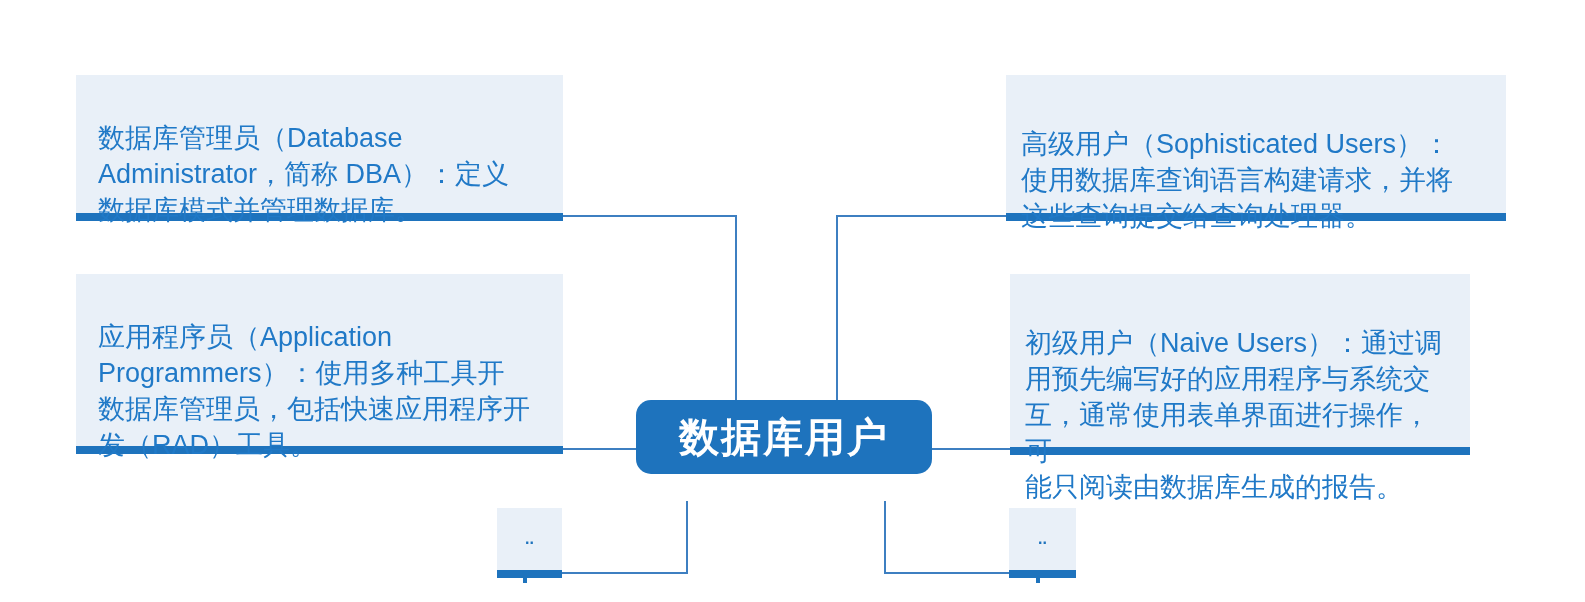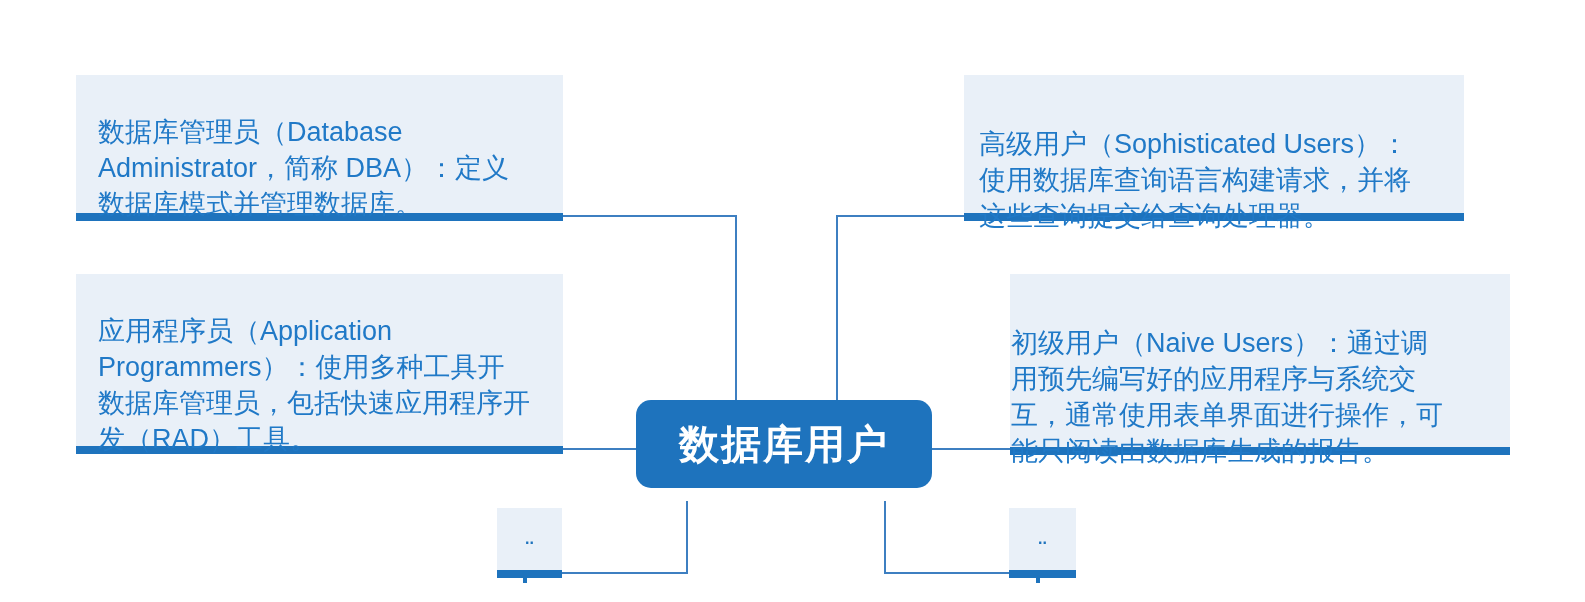--- a/index.html
+++ b/index.html
@@ -13,31 +13,31 @@
   }
   .topic-box {
     position: absolute;
     box-sizing: border-box;
     background: var(--box-fill, #e9f0f8);
     border-bottom: 8px solid var(--accent, #1e73bd);
     color: var(--text-blue, #2079c7);
     font-size: 27px;
     line-height: 36px;
     white-space: pre-line;
-    padding: 3px 22px;
+    padding: 9px 22px;
   }
   #box-dba   { left: 76px;  top: 75px;  width: 487px; height: 146px; }
   #box-app   { left: 76px;  top: 274px; width: 487px; height: 180px; }
-  #box-soph  { left: 964px; top: 75px;  width: 500px; height: 146px; padding: 15px 15px; }
-  #box-naive { left: 1010px; top: 274px; width: 500px; height: 181px; padding: 15px 1px; }
+  #box-soph  { left: 1006px; top: 75px;  width: 500px; height: 146px; padding: 15px 15px; }
+  #box-naive { left: 1010px; top: 274px; width: 460px; height: 181px; padding: 15px 15px; }
 
   .center-node {
     position: absolute;
     left: 636px; top: 400px;
-    width: 296px; height: 88px;
+    width: 296px; height: 74px;
     background: var(--accent, #1e73bd);
     border-radius: 15px;
     color: #ffffff;
     font-size: 40px;
     font-weight: bold;
     display: flex;
     align-items: center;
     justify-content: center;
     letter-spacing: 2px;
   }

